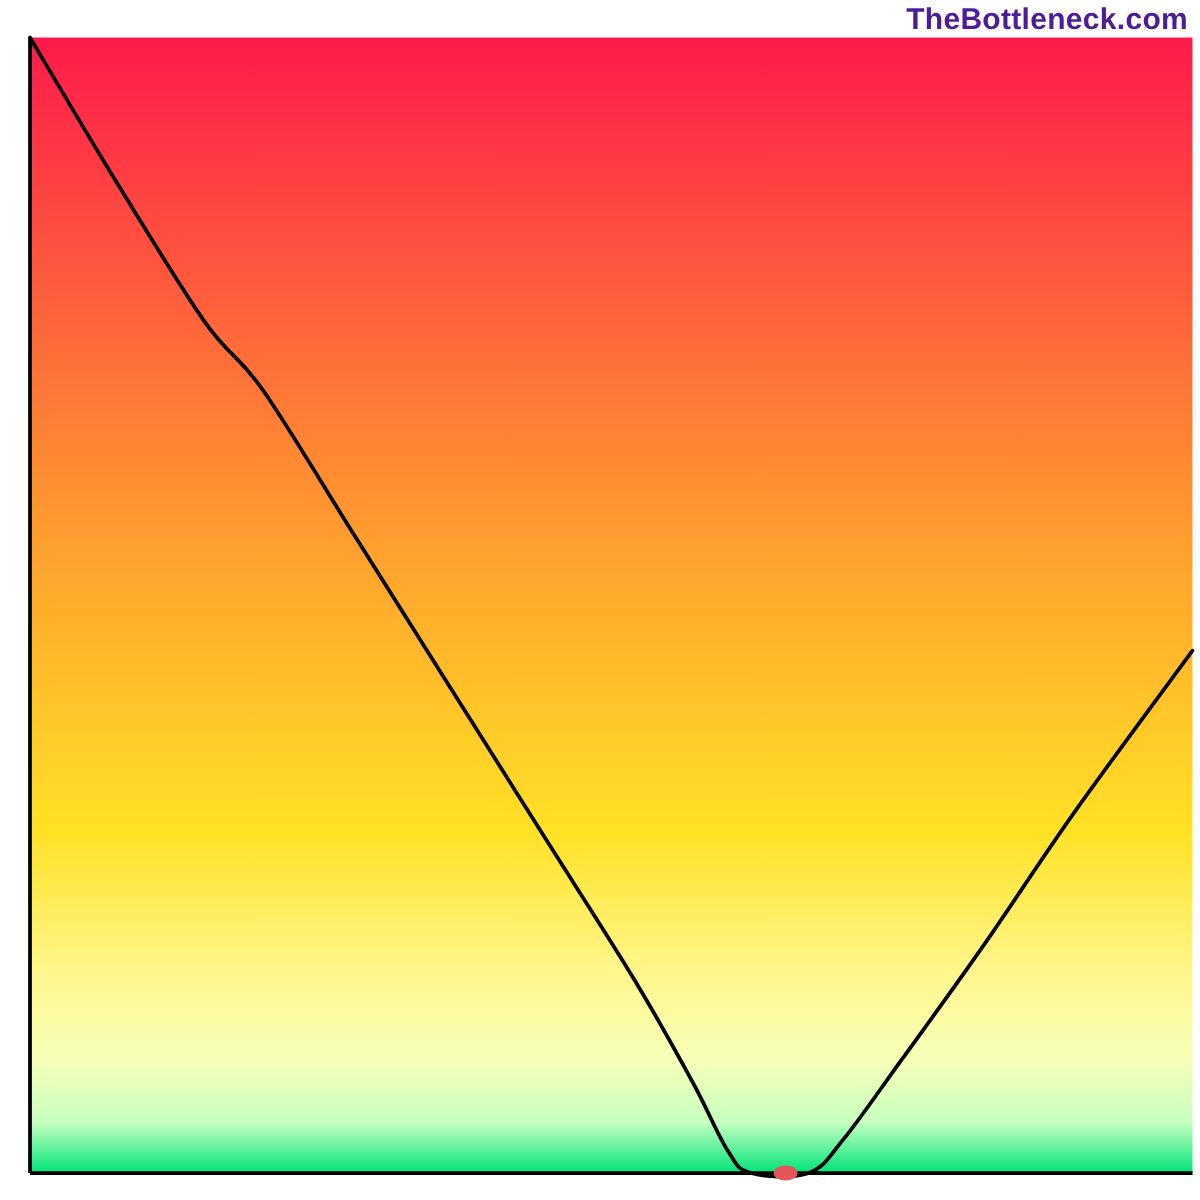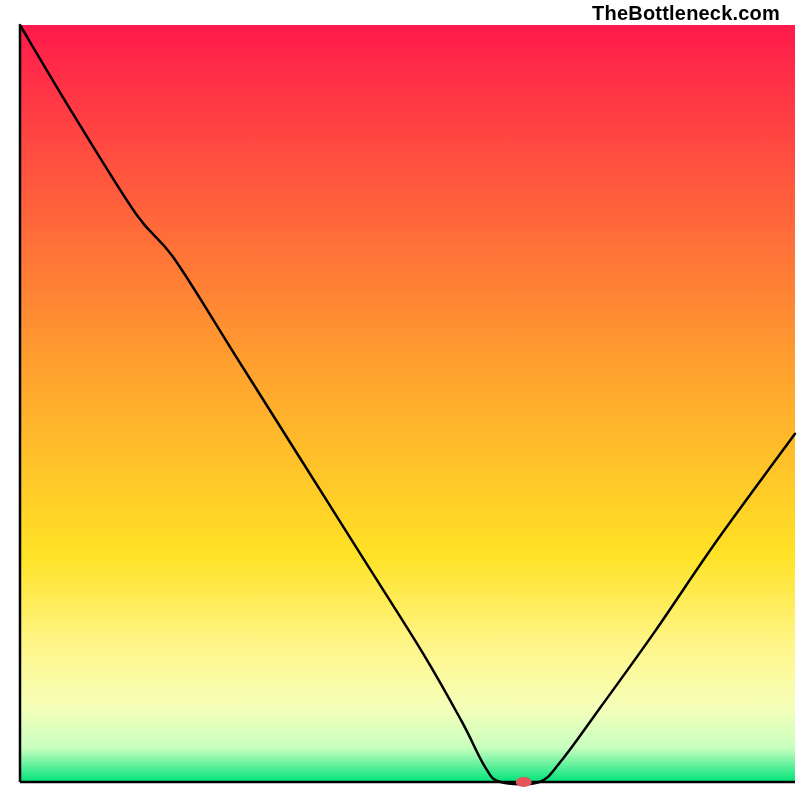--- a/index.html
+++ b/index.html
@@ -11,25 +11,25 @@
     overflow: hidden;
   }
   .chart-container {
     position: relative;
     width: 800px;
     height: 800px;
   }
   .watermark {
     position: absolute;
     top: 2px;
-    right: 20px;
+    right: 8px;
     font-family: Arial, Helvetica, sans-serif;
     font-size: 20px;
     font-weight: 600;
-    color: #000000;
+    color: #4c1d95;
     letter-spacing: 0.2px;
     z-index: 10;
   }
   svg.plot {
     position: absolute;
     left: 0;
     top: 0;
     width: 800px;
     height: 800px;
   }

